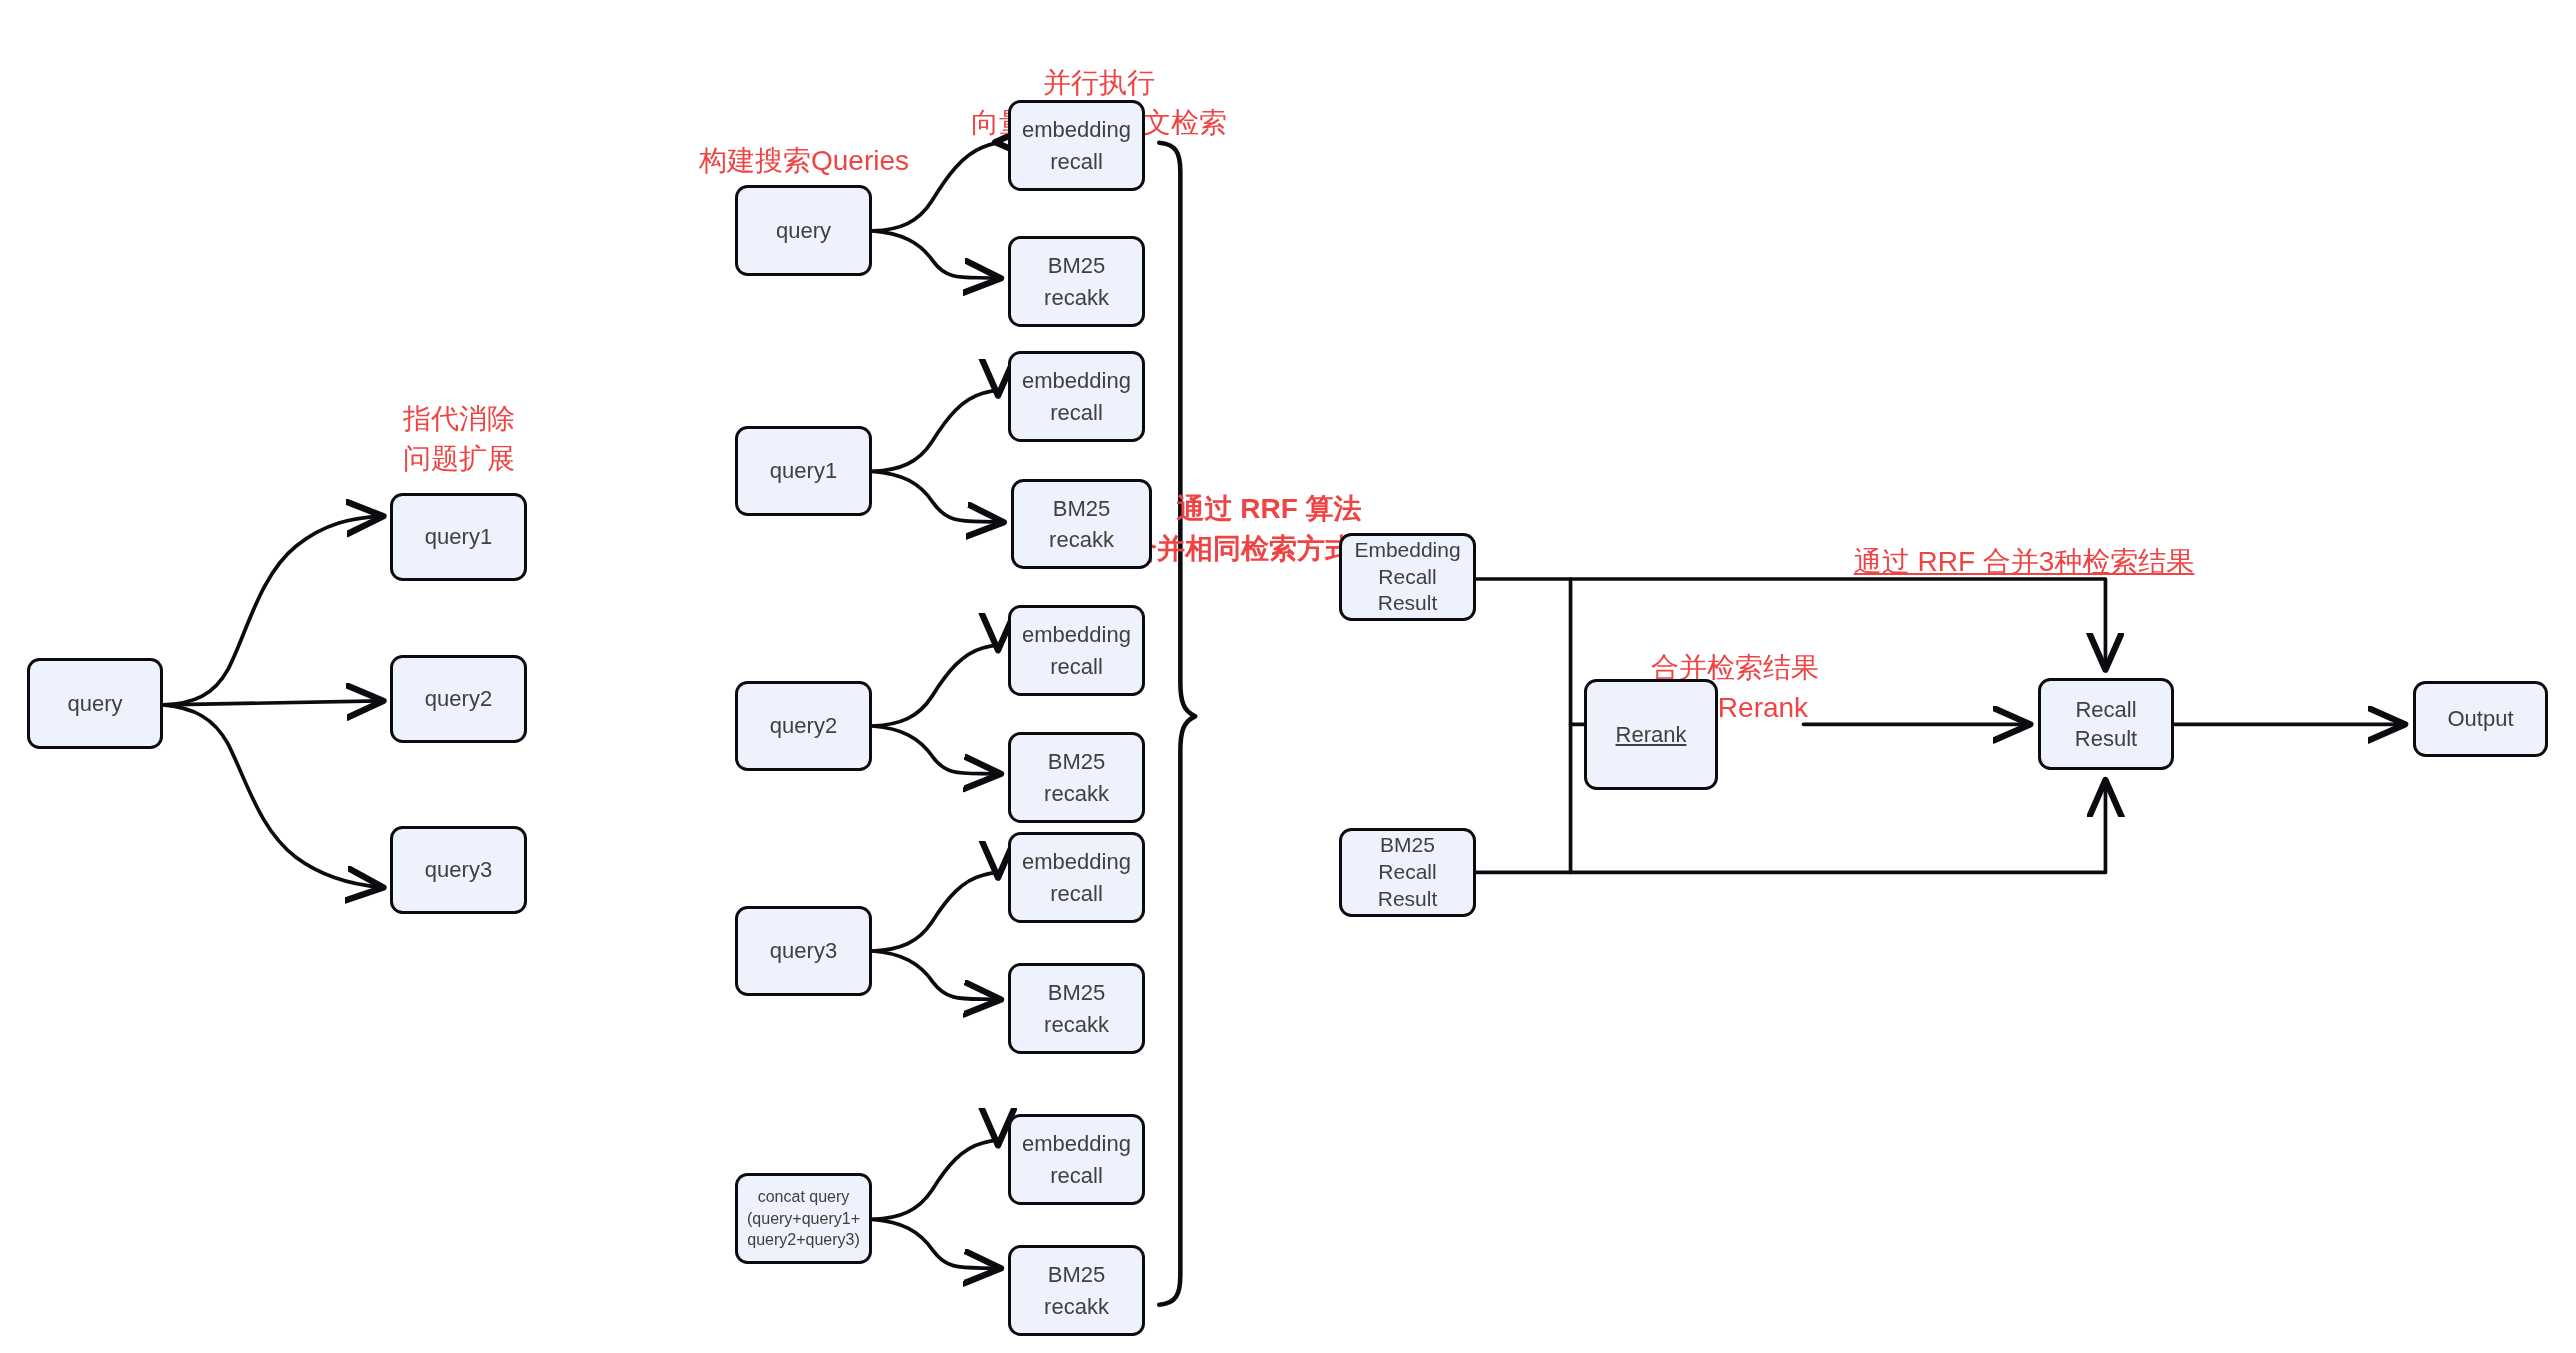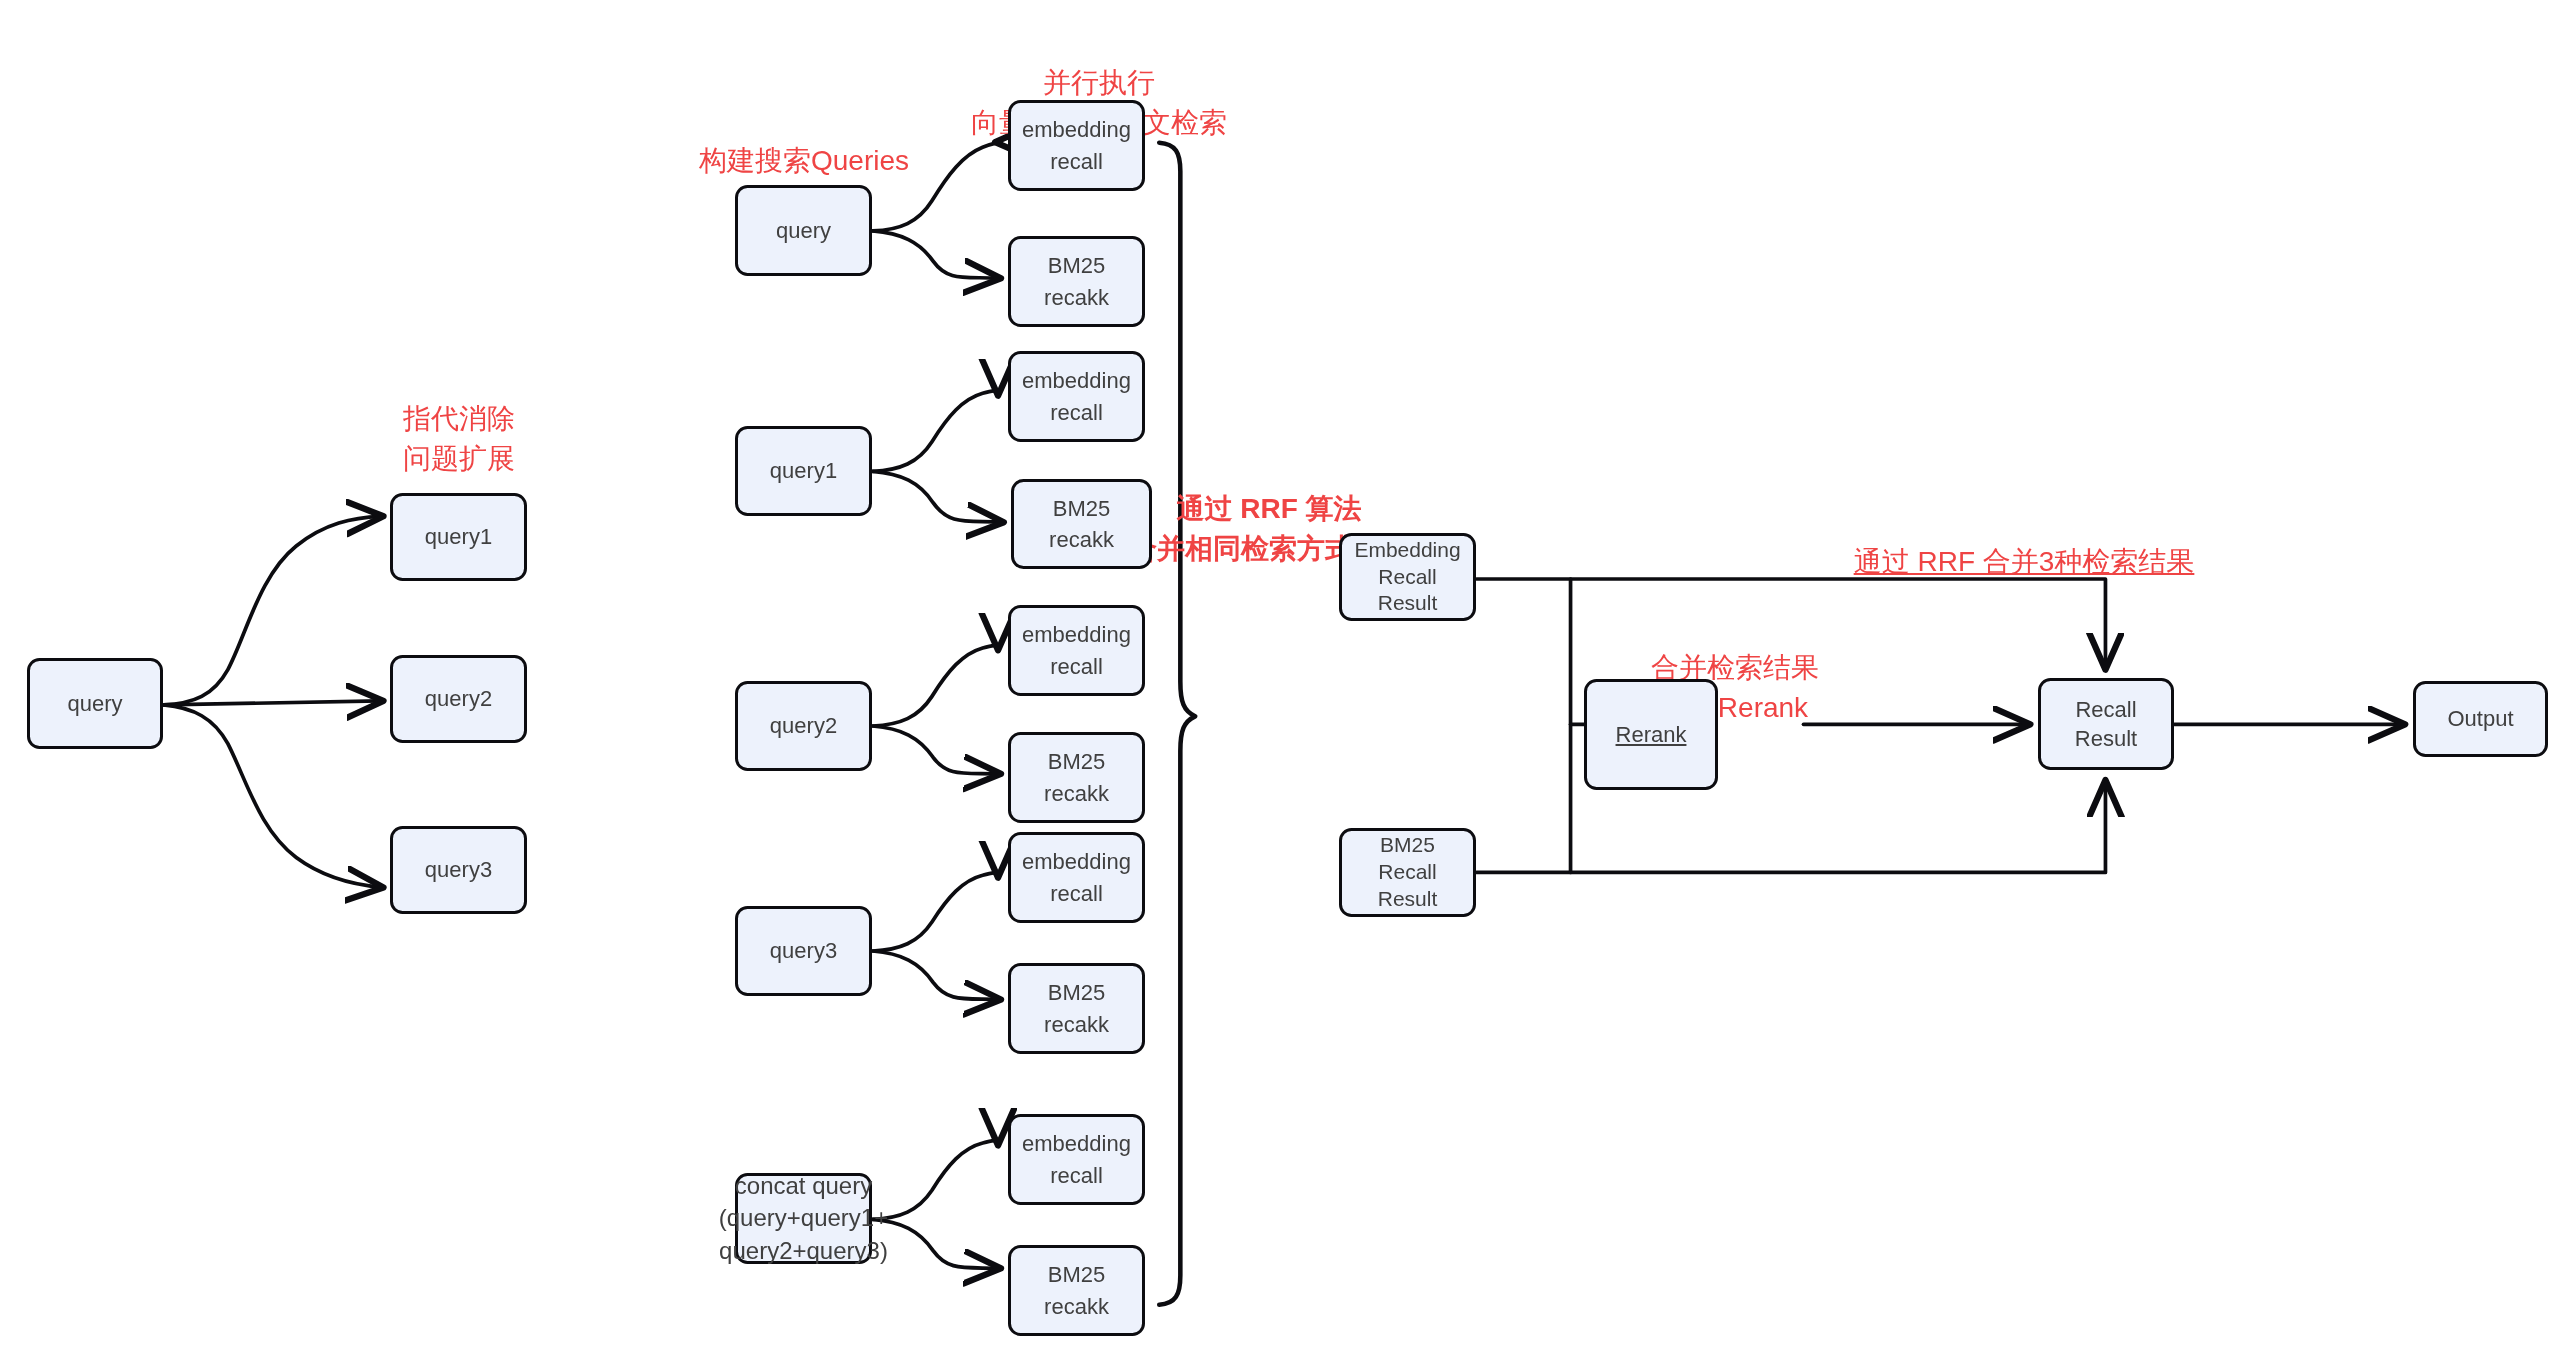--- a/index.html
+++ b/index.html
@@ -201,21 +201,21 @@
 recakk</div>
 
   <div class="node" style="left:735px; top:906px; width:137px; height:90px;">query3</div>
 
   <div class="node" style="left:1008px; top:832px; width:137px; height:91px;">embedding
 recall</div>
 
   <div class="node" style="left:1008px; top:963px; width:137px; height:91px;">BM25
 recakk</div>
 
-  <div class="node" style="left:735px; top:1173px; width:137px; height:91px; font-size:24px; line-height:1.34;">concat query
+  <div class="node" style="left:735px; top:1173px; width:137px; height:91px; font-size:16px; line-height:1.34;">concat query
 (query+query1+
 query2+query3)</div>
 
   <div class="node" style="left:1008px; top:1114px; width:137px; height:91px;">embedding
 recall</div>
 
   <div class="node" style="left:1008px; top:1245px; width:137px; height:91px;">BM25
 recakk</div>
 
   <div class="node" style="left:1339px; top:533px; width:137px; height:88px; font-size:21px; line-height:1.28;">Embedding

